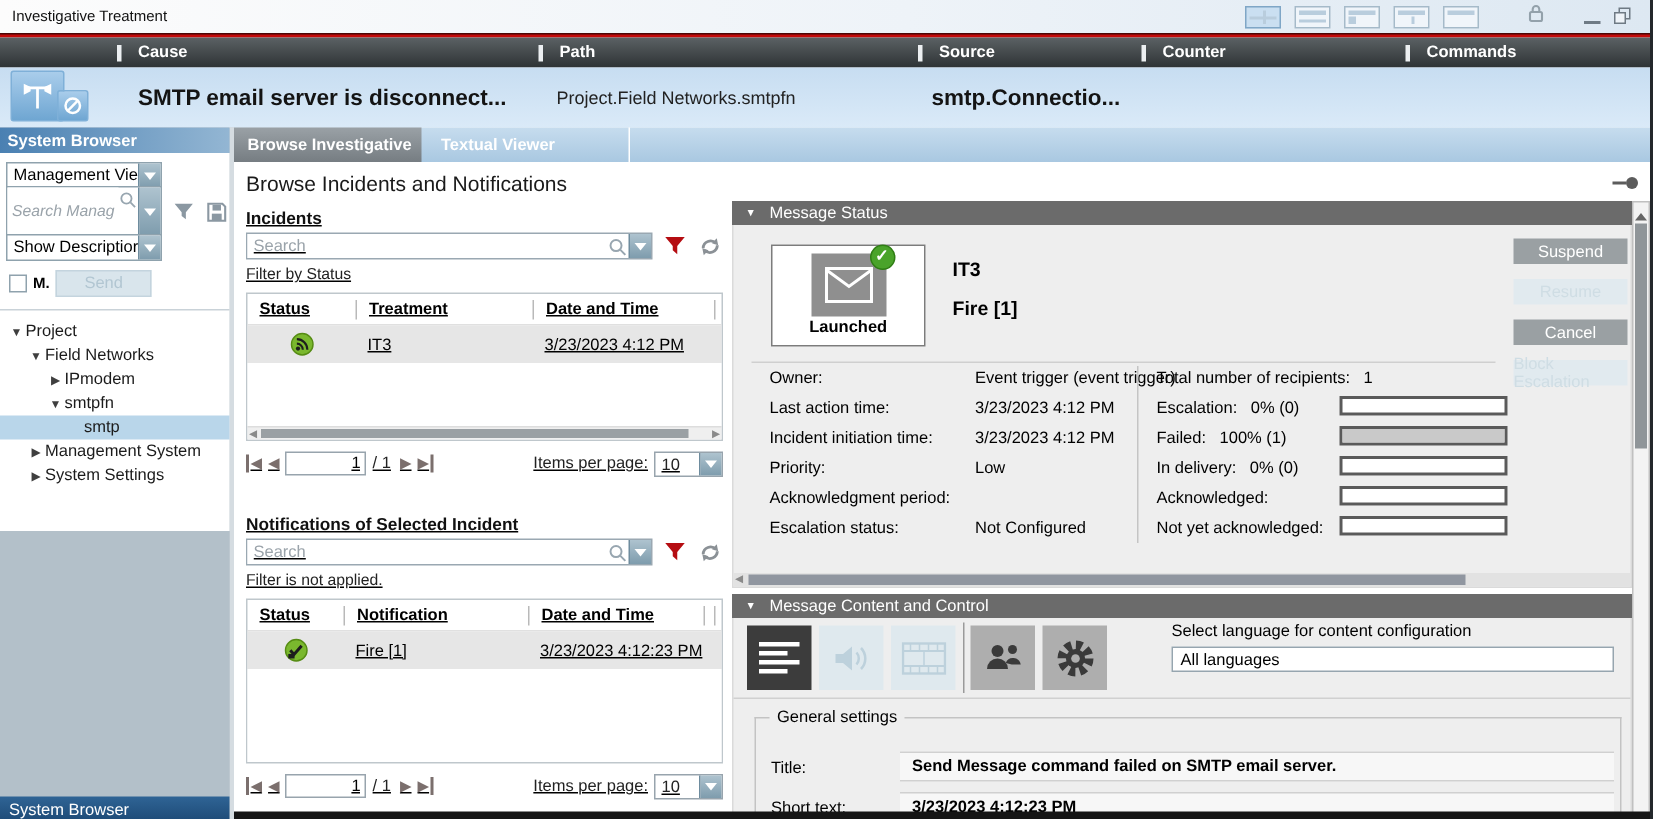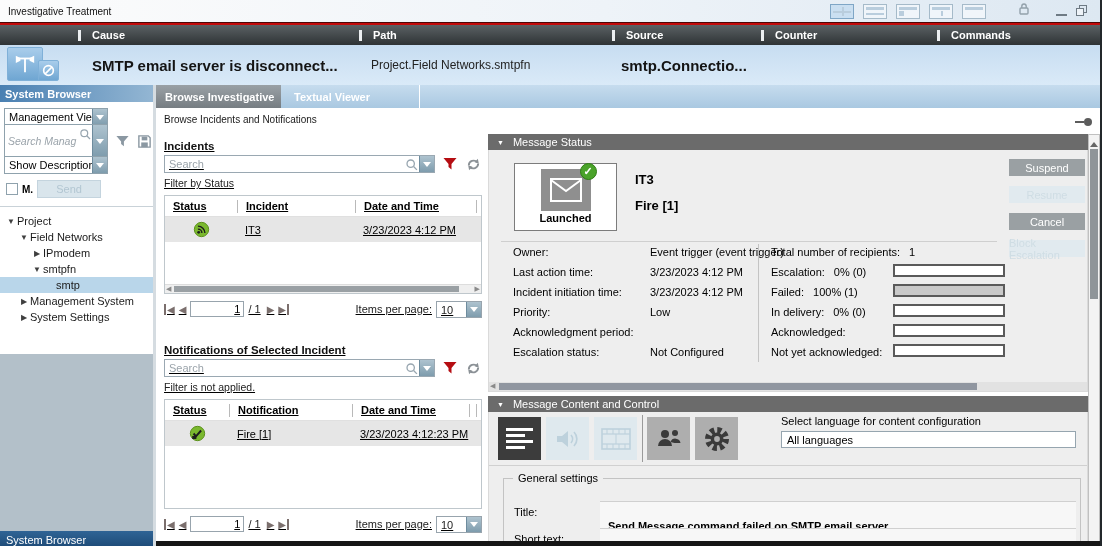--- a/index.html
+++ b/index.html
@@ -70,21 +70,21 @@
   .sb-foot{height:18px;background:linear-gradient(#2f6495,#1c4874);color:#fff;font-size:11px;
            display:flex;align-items:center;padding-left:6px;flex:0 0 auto;}
 
   
   .main{flex:1;display:flex;flex-direction:column;min-width:0;}
   .tabstrip{height:23px;display:flex;background:linear-gradient(#c6dcee,#a9c8e1);flex:0 0 auto;}
   .tab{display:flex;align-items:center;font-size:11px;font-weight:bold;color:#fff;padding-left:9px;}
   .tab.active{width:125px;background:linear-gradient(#9aa1a6,#767d82);}
   .tab.idle{width:139px;border-right:1px solid #fff;padding-left:13px;}
   .content{flex:1;background:#fff;position:relative;}
-  .heading{position:absolute;left:8px;top:6px;font-size:10px;color:#1a1a1a;}
+  .heading{position:absolute;left:8px;top:6px;font-size:14px;color:#1a1a1a;}
   .pin{position:absolute;right:8px;top:10px;display:flex;align-items:center;}
   .pin .stem{width:9px;height:2px;background:#5c5c5c;}
   .pin .head{width:8px;height:8px;border-radius:50%;background:#5c5c5c;}
 
   
   .leftcol{position:absolute;left:8px;top:26px;width:318px;bottom:0;text-decoration:underline;}
   .sec-title{font-size:11.5px;font-weight:bold;margin:6px 0 3px 0;color:#111;}
   .srow{display:flex;align-items:center;height:18px;margin:0 0 2px 0;}
   .sbox{flex:1;display:flex;height:18px;border:1px solid #9aa8b2;background:#fff;min-width:0;}
   .sbox input{border:0;outline:none;flex:1;min-width:0;font-size:11px;padding-left:4px;font-family:"Liberation Sans",sans-serif;}
@@ -148,21 +148,21 @@
   .bars i{display:block;height:3px;background:#fff;margin:3px 0;}
   .tsep{position:absolute;left:153px;top:3px;height:47px;border-left:1px solid #9a9a9a;}
   .lang-lbl{position:absolute;left:292px;top:3px;font-size:11px;}
   .lang-combo{position:absolute;left:292px;top:19px;width:295px;height:17px;background:#fff;
               border:1px solid #96a5af;font-size:11px;padding:2px 0 0 5px;}
   .mc-hr{position:absolute;left:0;right:0;top:53px;border-top:1px solid #d0d0d0;}
   .gset{position:absolute;left:14px;right:6px;top:66px;height:80px;border:1px solid #c3c3c3;border-bottom:none;}
   .gset .legend{position:absolute;left:9px;top:-7px;background:#eee;padding:0 5px;font-size:11px;}
   .gs-row{position:absolute;left:10px;font-size:11px;}
   .gs-val{position:absolute;left:96px;right:4px;background:#f7f7f7;border-top:1px solid #d0d0d0;border-bottom:1px solid #d0d0d0;
-          font-size:11px;font-weight:bold;padding:18px 0 3px 8px;white-space:nowrap;overflow:hidden;}
+          font-size:11px;font-weight:bold;padding:3px 0 3px 8px;white-space:nowrap;overflow:hidden;}
 
   .vscroll{position:absolute;right:0;top:26px;width:12px;bottom:5px;background:#f3f3f3;border:1px solid #c0c0c0;}
   .vscroll .up{width:0;height:0;border:4px solid transparent;border-bottom:5px solid #666;margin:3px auto 2px auto;}
   .vscroll .th{margin:0 1px;height:150px;background:#8f9599;}
   .bottombar{position:absolute;left:156px;right:0;bottom:0;height:5px;background:#151515;}
 </style>
 </head>
 <body>
 
 <div class="win">
@@ -384,21 +384,21 @@
                   <polygon points="4.4,15 3.4,10 7.8,11.4" fill="#8b9196"></polygon>
                 </svg>
             </span>
           </div>
           <div class="note">Filter by Status</div>
 
           <div class="grid">
             <div class="ghead">
               <span class="gcell" style="width:72px">Status</span>
               <span class="hsep"></span>
-              <span class="gcell" style="width:117px">Incident</span>
+              <span class="gcell" style="width:117px">Treatment</span>
               <span class="hsep"></span>
               <span class="gcell" style="flex:1">Date and Time</span>
               <span class="hsep" style="margin-right:4px"></span>
             </div>
             <div class="grow">
               <span style="width:72px;display:flex;justify-content:center">
                 <svg width="17" height="17" viewBox="0 0 18 18">
                     <circle cx="9" cy="9" r="7.6" fill="#7ab82e" stroke="#568c14"></circle>
                     <circle cx="6" cy="12" r="1.5" fill="#1d1d1d"></circle>
                     <path d="M5.2 8.6 a4.2 4.2 0 0 1 4.2 4.2 M5.2 5.4 a7.4 7.4 0 0 1 7.4 7.4" fill="none" stroke="#1d1d1d" stroke-width="1.5"></path>

